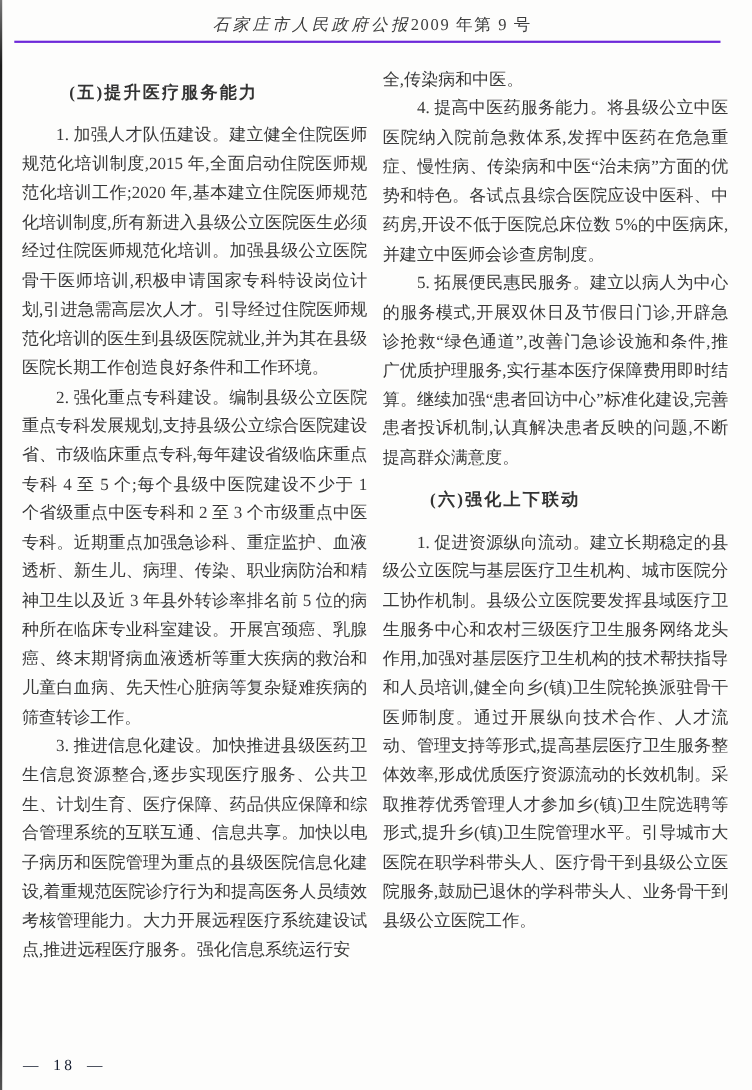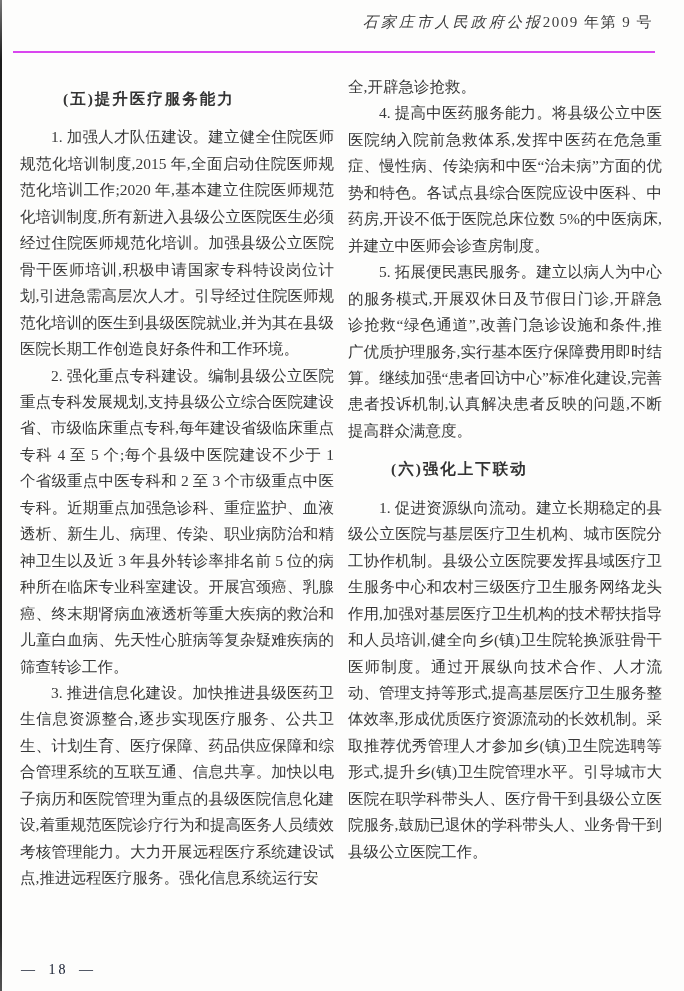--- a/index.html
+++ b/index.html
@@ -18,25 +18,25 @@
   }
   
   .scan-edge {
     position: absolute;
     left: 0; top: 0; bottom: 0;
     width: 2px;
     background: linear-gradient(#777, #1c1c1c 6%, #2a2a2a 94%, #555);
   }
   .header {
     display: flex;
-    justify-content: flex-end;
+    justify-content: center;
     align-items: flex-end;
     margin: 0 29px 0 13px;
-    padding: 13px 2px 19px 11px;
-    border-bottom: 2px solid #d946ef;
+    padding: 13px 2px 5px 11px;
+    border-bottom: 2px solid #6d28d9;
   }
   .publication {
     font-style: italic;
     font-size: 15px;
     letter-spacing: 3px;
     color: #3c3c3c;
   }
   .issue {
     font-size: 15px;
     letter-spacing: 1.5px;
@@ -88,21 +88,21 @@
   </div>
 
   <div class="content">
     <div class="col">
       <p class="heading">(五)提升医疗服务能力</p>
       <p class="para">1. 加强人才队伍建设。建立健全住院医师规范化培训制度,2015 年,全面启动住院医师规范化培训工作;2020 年,基本建立住院医师规范化培训制度,所有新进入县级公立医院医生必须经过住院医师规范化培训。加强县级公立医院骨干医师培训,积极申请国家专科特设岗位计划,引进急需高层次人才。引导经过住院医师规范化培训的医生到县级医院就业,并为其在县级医院长期工作创造良好条件和工作环境。</p>
       <p class="para">2. 强化重点专科建设。编制县级公立医院重点专科发展规划,支持县级公立综合医院建设省、市级临床重点专科,每年建设省级临床重点专科 4 至 5 个;每个县级中医院建设不少于 1 个省级重点中医专科和 2 至 3 个市级重点中医专科。近期重点加强急诊科、重症监护、血液透析、新生儿、病理、传染、职业病防治和精神卫生以及近 3 年县外转诊率排名前 5 位的病种所在临床专业科室建设。开展宫颈癌、乳腺癌、终末期肾病血液透析等重大疾病的救治和儿童白血病、先天性心脏病等复杂疑难疾病的筛查转诊工作。</p>
       <p class="para">3. 推进信息化建设。加快推进县级医药卫生信息资源整合,逐步实现医疗服务、公共卫生、计划生育、医疗保障、药品供应保障和综合管理系统的互联互通、信息共享。加快以电子病历和医院管理为重点的县级医院信息化建设,着重规范医院诊疗行为和提高医务人员绩效考核管理能力。大力开展远程医疗系统建设试点,推进远程医疗服务。强化信息系统运行安</p>
     </div>
     <div class="col">
-      <p class="para no-indent">全,开辟急诊抢救。</p>
+      <p class="para no-indent">全,传染病和中医。</p>
       <p class="para">4. 提高中医药服务能力。将县级公立中医医院纳入院前急救体系,发挥中医药在危急重症、慢性病、传染病和中医“治未病”方面的优势和特色。各试点县综合医院应设中医科、中药房,开设不低于医院总床位数 5%的中医病床,并建立中医师会诊查房制度。</p>
       <p class="para">5. 拓展便民惠民服务。建立以病人为中心的服务模式,开展双休日及节假日门诊,开辟急诊抢救“绿色通道”,改善门急诊设施和条件,推广优质护理服务,实行基本医疗保障费用即时结算。继续加强“患者回访中心”标准化建设,完善患者投诉机制,认真解决患者反映的问题,不断提高群众满意度。</p>
       <p class="heading">(六)强化上下联动</p>
       <p class="para">1. 促进资源纵向流动。建立长期稳定的县级公立医院与基层医疗卫生机构、城市医院分工协作机制。县级公立医院要发挥县域医疗卫生服务中心和农村三级医疗卫生服务网络龙头作用,加强对基层医疗卫生机构的技术帮扶指导和人员培训,健全向乡(镇)卫生院轮换派驻骨干医师制度。通过开展纵向技术合作、人才流动、管理支持等形式,提高基层医疗卫生服务整体效率,形成优质医疗资源流动的长效机制。采取推荐优秀管理人才参加乡(镇)卫生院选聘等形式,提升乡(镇)卫生院管理水平。引导城市大医院在职学科带头人、医疗骨干到县级公立医院服务,鼓励已退休的学科带头人、业务骨干到县级公立医院工作。</p>
     </div>
   </div>
 
   <div class="page-num">— 18 —</div>
 </div>
 

